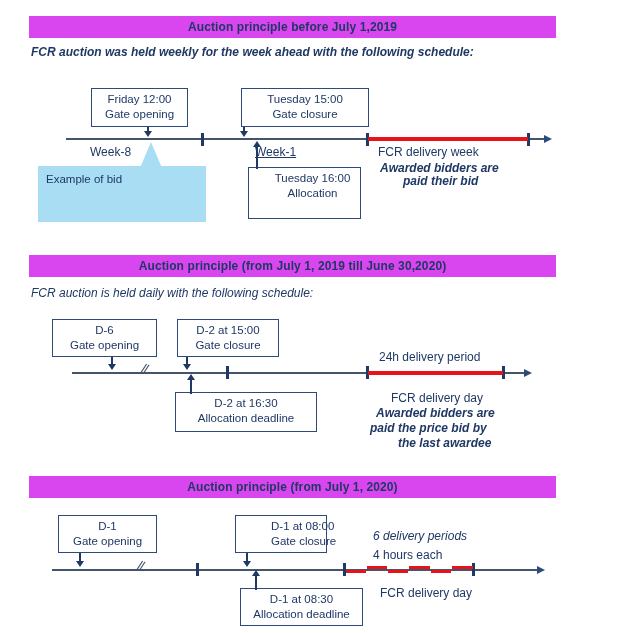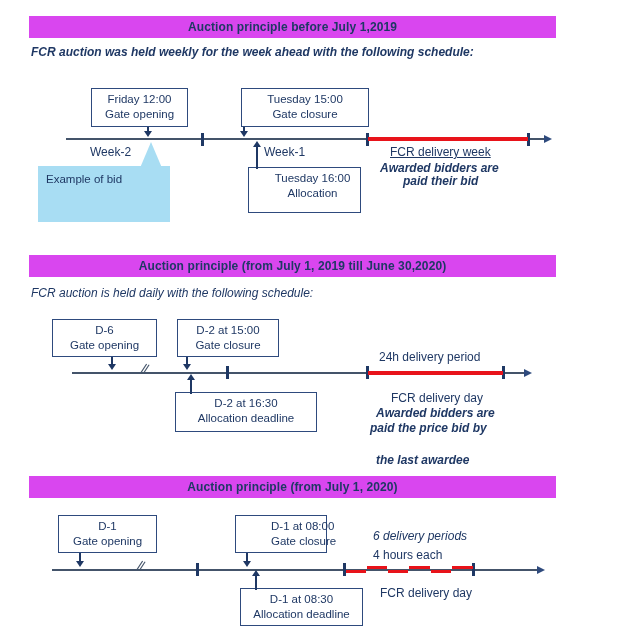--- a/index.html
+++ b/index.html
@@ -167,35 +167,35 @@
   <div class="stem" style="left:147px;top:127px;height:7px;"></div>
   <div class="stem-head-down" style="left:144px;top:131px;"></div>
 
   <div class="box" style="left:233px;top:88px;width:128px;height:39px;margin-left:8px;">
     <div>Tuesday 15:00</div>
     <div>Gate closure</div>
   </div>
   <div class="stem" style="left:243px;top:127px;height:7px;"></div>
   <div class="stem-head-down" style="left:240px;top:131px;"></div>
 
-  <div class="label" style="left:90px;top:145px;">Week-2</div>
-  <div class="label" style="left:264px;top:145px;">Week-1</div>
-  <div class="label center" style="left:390px;top:145px;text-decoration:underline;">FCR delivery week</div>
+  <div class="label" style="left:90px;top:145px;">Week-8</div>
+  <div class="label" style="left:255px;top:145px;text-decoration:underline;">Week-1</div>
+  <div class="label center" style="left:378px;top:145px;">FCR delivery week</div>
   <div class="label center bold-italic" style="left:380px;top:161px;">Awarded bidders are</div>
   <div class="label center bold-italic" style="left:403px;top:174px;">paid their bid</div>
 
-  <div class="box" style="left:248px;top:167px;width:113px;height:46px;padding-left:16px;">
+  <div class="box" style="left:248px;top:167px;width:113px;height:52px;padding-left:16px;">
     <div>Tuesday 16:00</div>
     <div>Allocation</div>
   </div>
   <div class="stem" style="left:256px;top:146px;height:23px;"></div>
   <div class="stem-head-up" style="left:253px;top:141px;"></div>
 
   <div class="callout-tail" style="left:140px;top:142px;"></div>
-  <div class="callout" style="left:38px;top:166px;width:132px;height:56px;">
+  <div class="callout" style="left:38px;top:166px;width:168px;height:56px;">
     <div>Example of bid</div>
   </div>
 </div>
 
 <div class="section" style="top:240px;height:220px;">
 
   <div class="banner" style="top:15px;">Auction principle (from July 1, 2019 till June 30,2020)</div>
   <div class="subtitle" style="top:46px;">FCR auction is held daily with the following schedule:</div>
 
   <div class="axis" style="left:72px;top:132px;width:452px;"></div>
@@ -227,21 +227,21 @@
     <div>D-2 at 16:30</div>
     <div>Allocation deadline</div>
   </div>
   <div class="stem" style="left:190px;top:139px;height:15px;"></div>
   <div class="stem-head-up" style="left:187px;top:134px;"></div>
 
   <div class="label center" style="left:379px;top:110px;">24h delivery period</div>
   <div class="label center" style="left:391px;top:151px;">FCR delivery day</div>
   <div class="label center bold-italic" style="left:376px;top:166px;">Awarded bidders are</div>
   <div class="label center bold-italic" style="left:370px;top:181px;">paid the price bid by</div>
-  <div class="label center bold-italic" style="left:376px;top:196px;margin-top:17px;">the last awardee</div>
+  <div class="label center bold-italic" style="left:398px;top:196px;">the last awardee</div>
 </div>
 
 <div class="section" style="top:460px;height:173px;">
 
   <div class="banner" style="top:16px;">Auction principle (from July 1, 2020)</div>
 
   <div class="axis" style="left:52px;top:109px;width:485px;"></div>
   <div class="axis-arrow" style="left:537px;top:106px;"></div>
 
   <div class="break-mark" style="left:138px;top:98px;">//</div>

